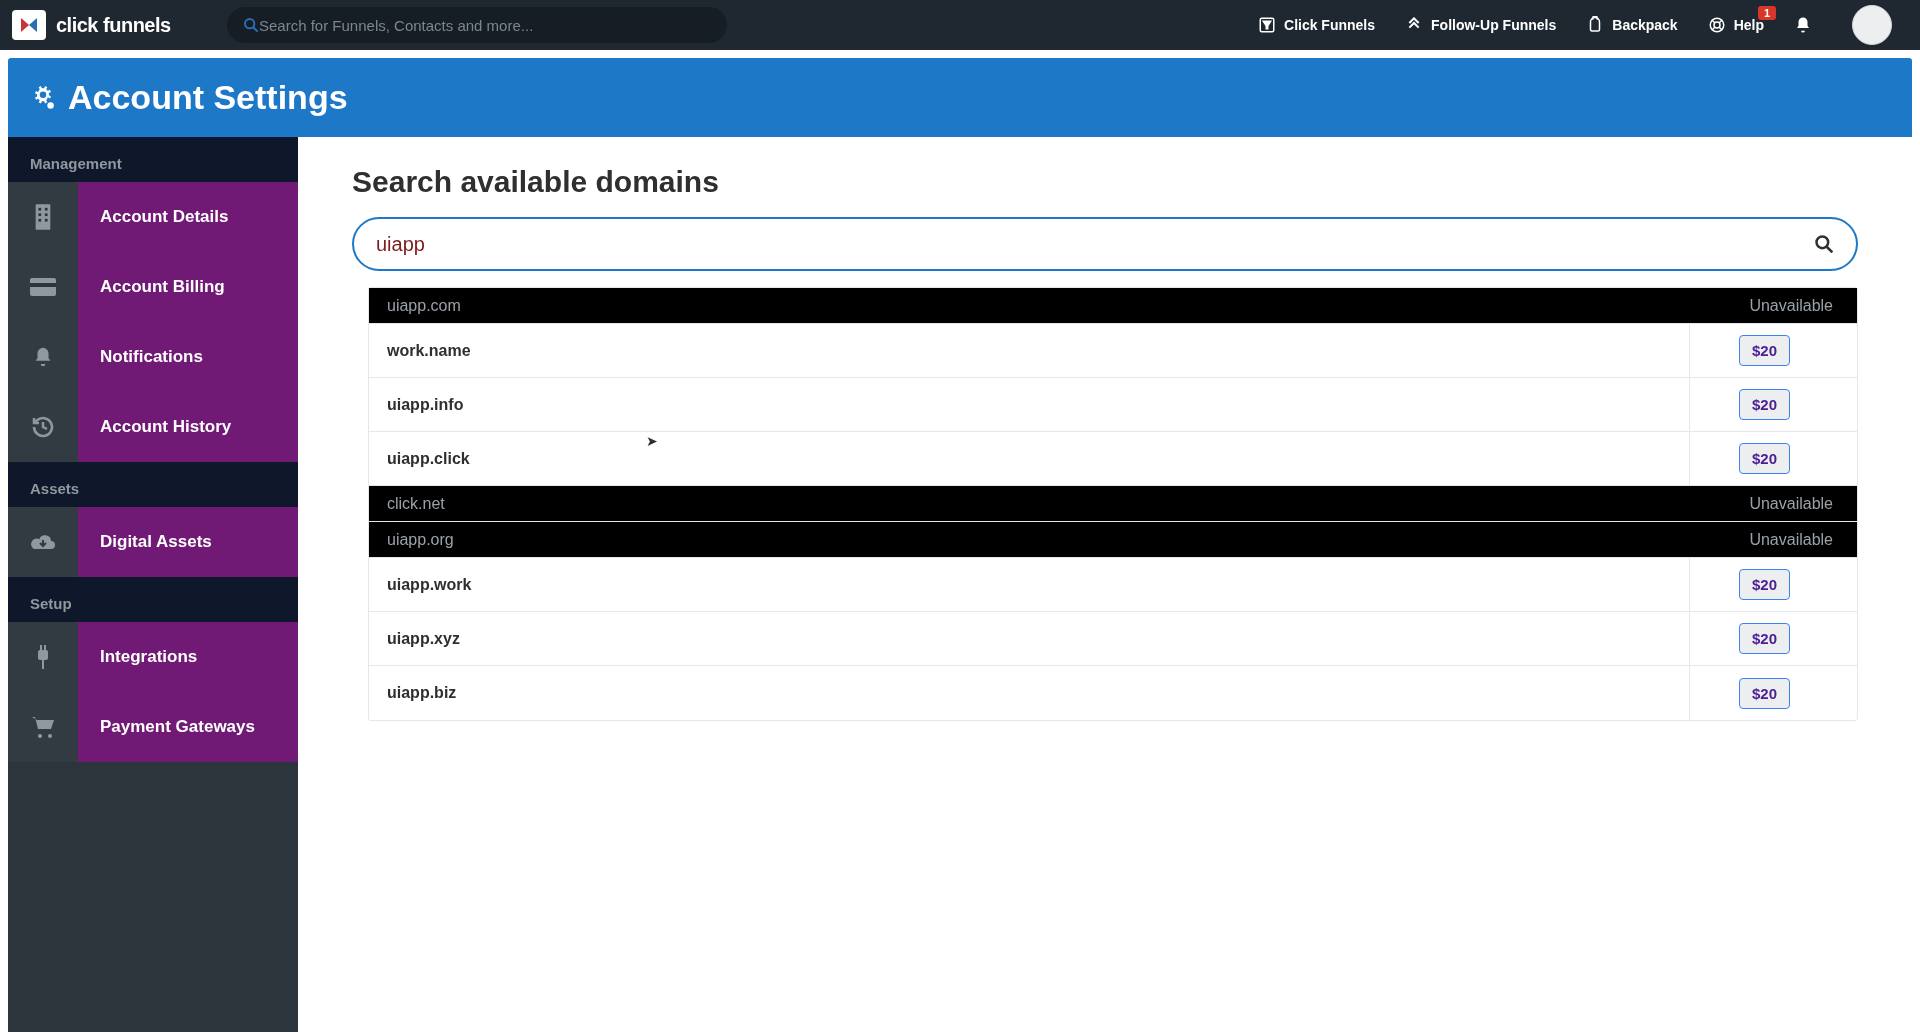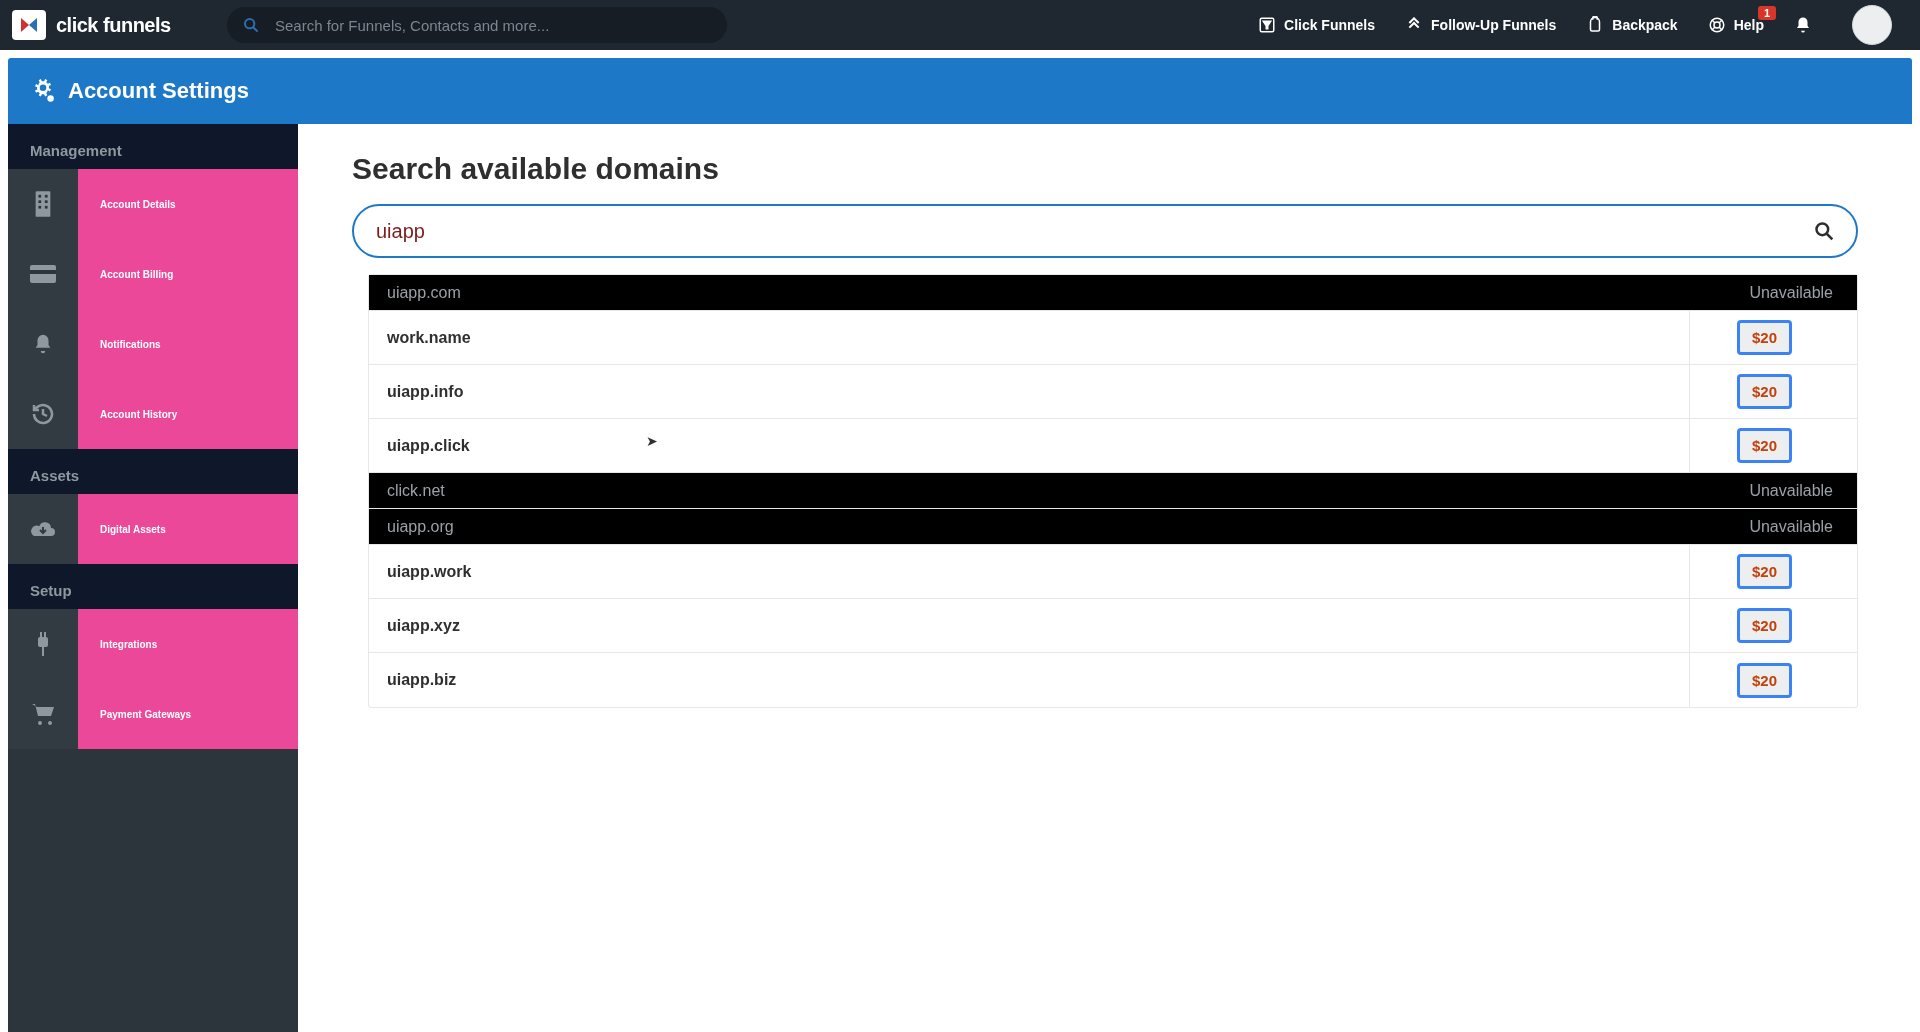--- a/index.html
+++ b/index.html
@@ -3,60 +3,60 @@
 <meta charset="utf-8">
 <style>
 * { margin: 0; padding: 0; box-sizing: border-box; }
 body { font-family: -apple-system, BlinkMacSystemFont, "Segoe UI", Helvetica, Arial, sans-serif; background: #fff; color: #2f2f2f; }
 
 
 .topnav { height: 50px; background: #1f2831; display: flex; align-items: center; padding: 0 12px; color: #fff; }
 .logo { display: flex; align-items: center; gap: 10px; min-width: 215px; }
 .logo-mark { width: 34px; height: 30px; background: #fff; border-radius: 4px; display: flex; align-items: center; justify-content: center; font-weight: bold; color: #1f2831; }
 .logo-text { font-weight: 600; font-size: 20px; letter-spacing: -0.5px; }
-.searchbar { flex: 0 0 500px; height: 36px; background: #161d24; border-radius: 18px; display: flex; align-items: center; padding: 0 16px; color: #7b8690; gap: 16px; justify-content: flex-end; }
+.searchbar { flex: 0 0 500px; height: 36px; background: #161d24; border-radius: 18px; display: flex; align-items: center; padding: 0 16px; color: #7b8690; gap: 0; justify-content: flex-end; }
 .searchbar input { background: transparent; border: none; outline: none; color: #cfd6dd; font-size: 15px; flex: 1; }
 .searchbar input::placeholder { color: #7b8690; }
 .topnav-spacer { flex: 1; }
 .topnav-links { display: flex; align-items: center; gap: 30px; padding-right: 16px; }
 .topnav-link { display: flex; align-items: center; gap: 8px; font-size: 14px; font-weight: 600; color: #fff; cursor: pointer; position: relative; }
 .topnav-icon { width: 18px; height: 18px; display: inline-flex; align-items: center; justify-content: center; }
 .badge { position: absolute; top: -10px; right: -12px; background: #d9362a; color: #fff; font-size: 11px; font-weight: 700; padding: 1px 6px; border-radius: 3px; }
 .bell { width: 18px; height: 18px; color: #fff; cursor: pointer; }
 .avatar { width: 40px; height: 40px; border-radius: 50%; background: #eceef0; margin-left: 10px; cursor: pointer; border: 1px solid #d5d9dd; }
 
 
 .page-wrap { padding: 8px; }
 .page-header { background: #1d78c7; color: #fff; padding: 20px 22px; display: flex; align-items: center; gap: 12px; border-radius: 3px 3px 0 0; }
-.page-header h1 { font-size: 22px; font-weight: 700; }
+.page-header h1 { font-size: 34px; font-weight: 700; }
 .gear-icon { width: 26px; height: 26px; }
 
 
 .layout { display: flex; }
 .sidebar { width: 290px; background: #2c343c; color: #fff; min-height: calc(100vh - 120px); }
 .side-section { padding: 18px 22px 10px; font-size: 15px; font-weight: 600; color: #8f979f; background: #0f172a; }
 .side-item { display: flex; align-items: center; height: 70px; cursor: pointer; }
 .side-icon { width: 70px; display: flex; align-items: center; justify-content: center; background: #323a42; height: 100%; color: #8f979f; }
-.side-label { padding-left: 22px; font-size: 10px; font-weight: 600; background: #ec4899; flex: 1; height: 100%; display: flex; align-items: center; }
+.side-label { padding-left: 22px; font-size: 17px; font-weight: 600; background: #701a75; flex: 1; height: 100%; display: flex; align-items: center; }
 
 
 .main { flex: 1; padding: 28px 54px; }
 .main h2 { font-size: 30px; font-weight: 700; color: #2f2f2f; margin-bottom: 18px; }
 .domain-search { display: flex; align-items: center; border: 2px solid #1d78c7; border-radius: 30px; height: 54px; padding: 0 22px; margin-bottom: 16px; }
 .domain-search input { flex: 1; border: none; outline: none; font-size: 20px; font-weight: 500; color: #7f1d1d; }
 .search-icon-right { width: 20px; height: 20px; color: #2f2f2f; cursor: pointer; }
 
 .results { border: 1px solid #e5e7ea; border-radius: 3px; margin-left: 16px; }
 .result-row { display: flex; align-items: center; justify-content: space-between; padding: 0 18px; height: 54px; border-bottom: 1px solid #e5e7ea; }
 .result-row:last-child { border-bottom: none; }
 .result-row.unavail { background: #000000; color: #9aa1a8; height: 36px; }
 .result-row .dom { font-size: 16px; font-weight: 600; }
 .result-row.unavail .dom { font-weight: 500; }
 .result-row .status { font-size: 16px; color: #9aa1a8; padding-right: 6px; }
-.price-btn { background: #eceef0; border: 3px solid #3b82f6; border-radius: 4px; padding: 6px 12px; font-size: 15px; font-weight: 700; color: #c2410c; cursor: pointer; }
+.price-btn { background: #eceef0; border: 1px solid #3b82f6; border-radius: 4px; padding: 6px 12px; font-size: 15px; font-weight: 700; color: #4c1d95; cursor: pointer; }
 .price-cell { width: 150px; display: flex; justify-content: center; border-left: 1px solid #e5e7ea; height: 100%; align-items: center; }
 .result-row.unavail .price-cell { border-left: none; justify-content: flex-end; }
 
 svg { display: block; }
 .cursor { position: fixed; top: 433px; left: 646px; font-size: 14px; pointer-events: none; }
 </style>
 </head>
 <body>
 
 <div class="topnav">

